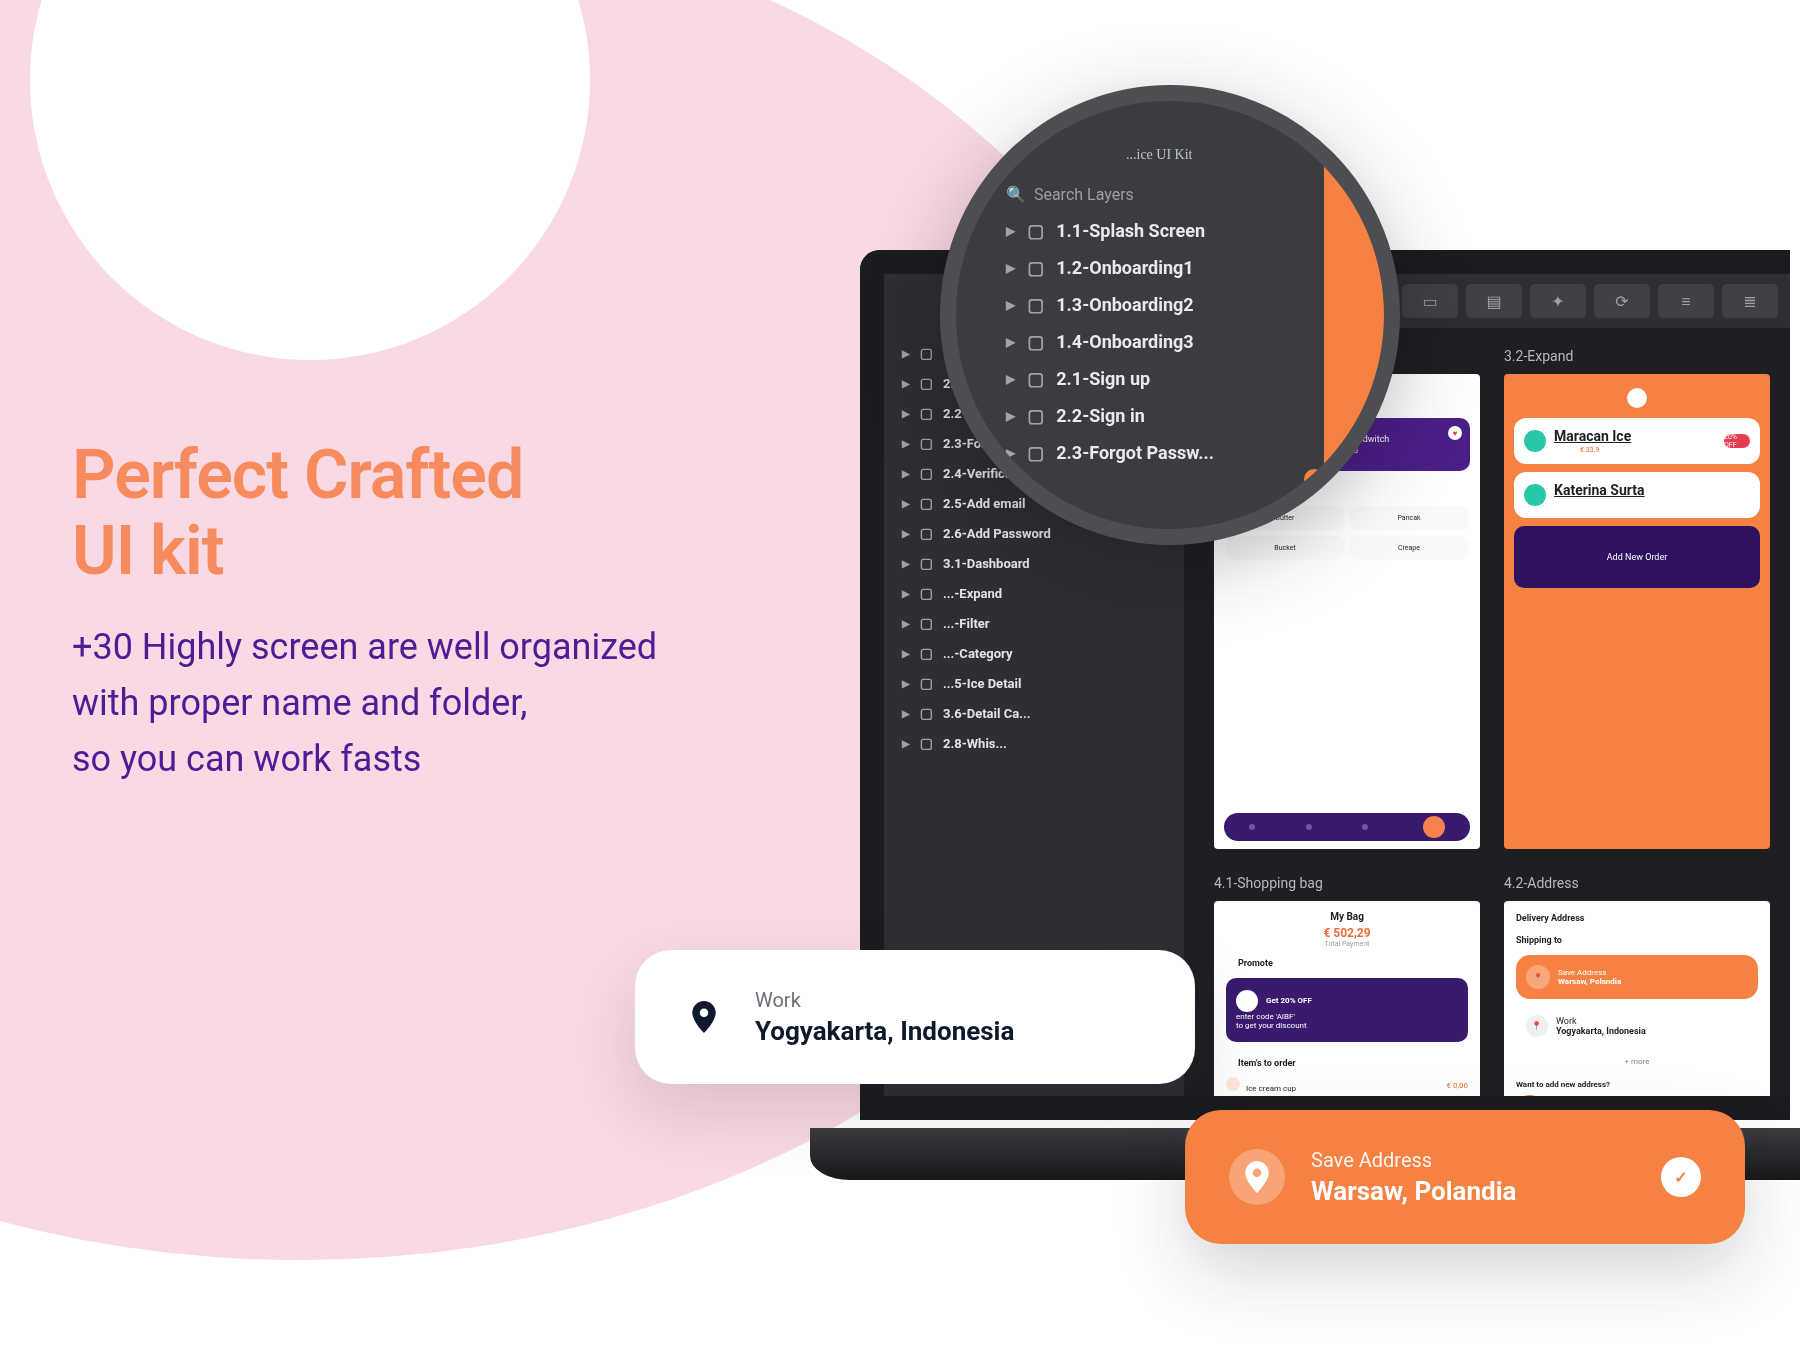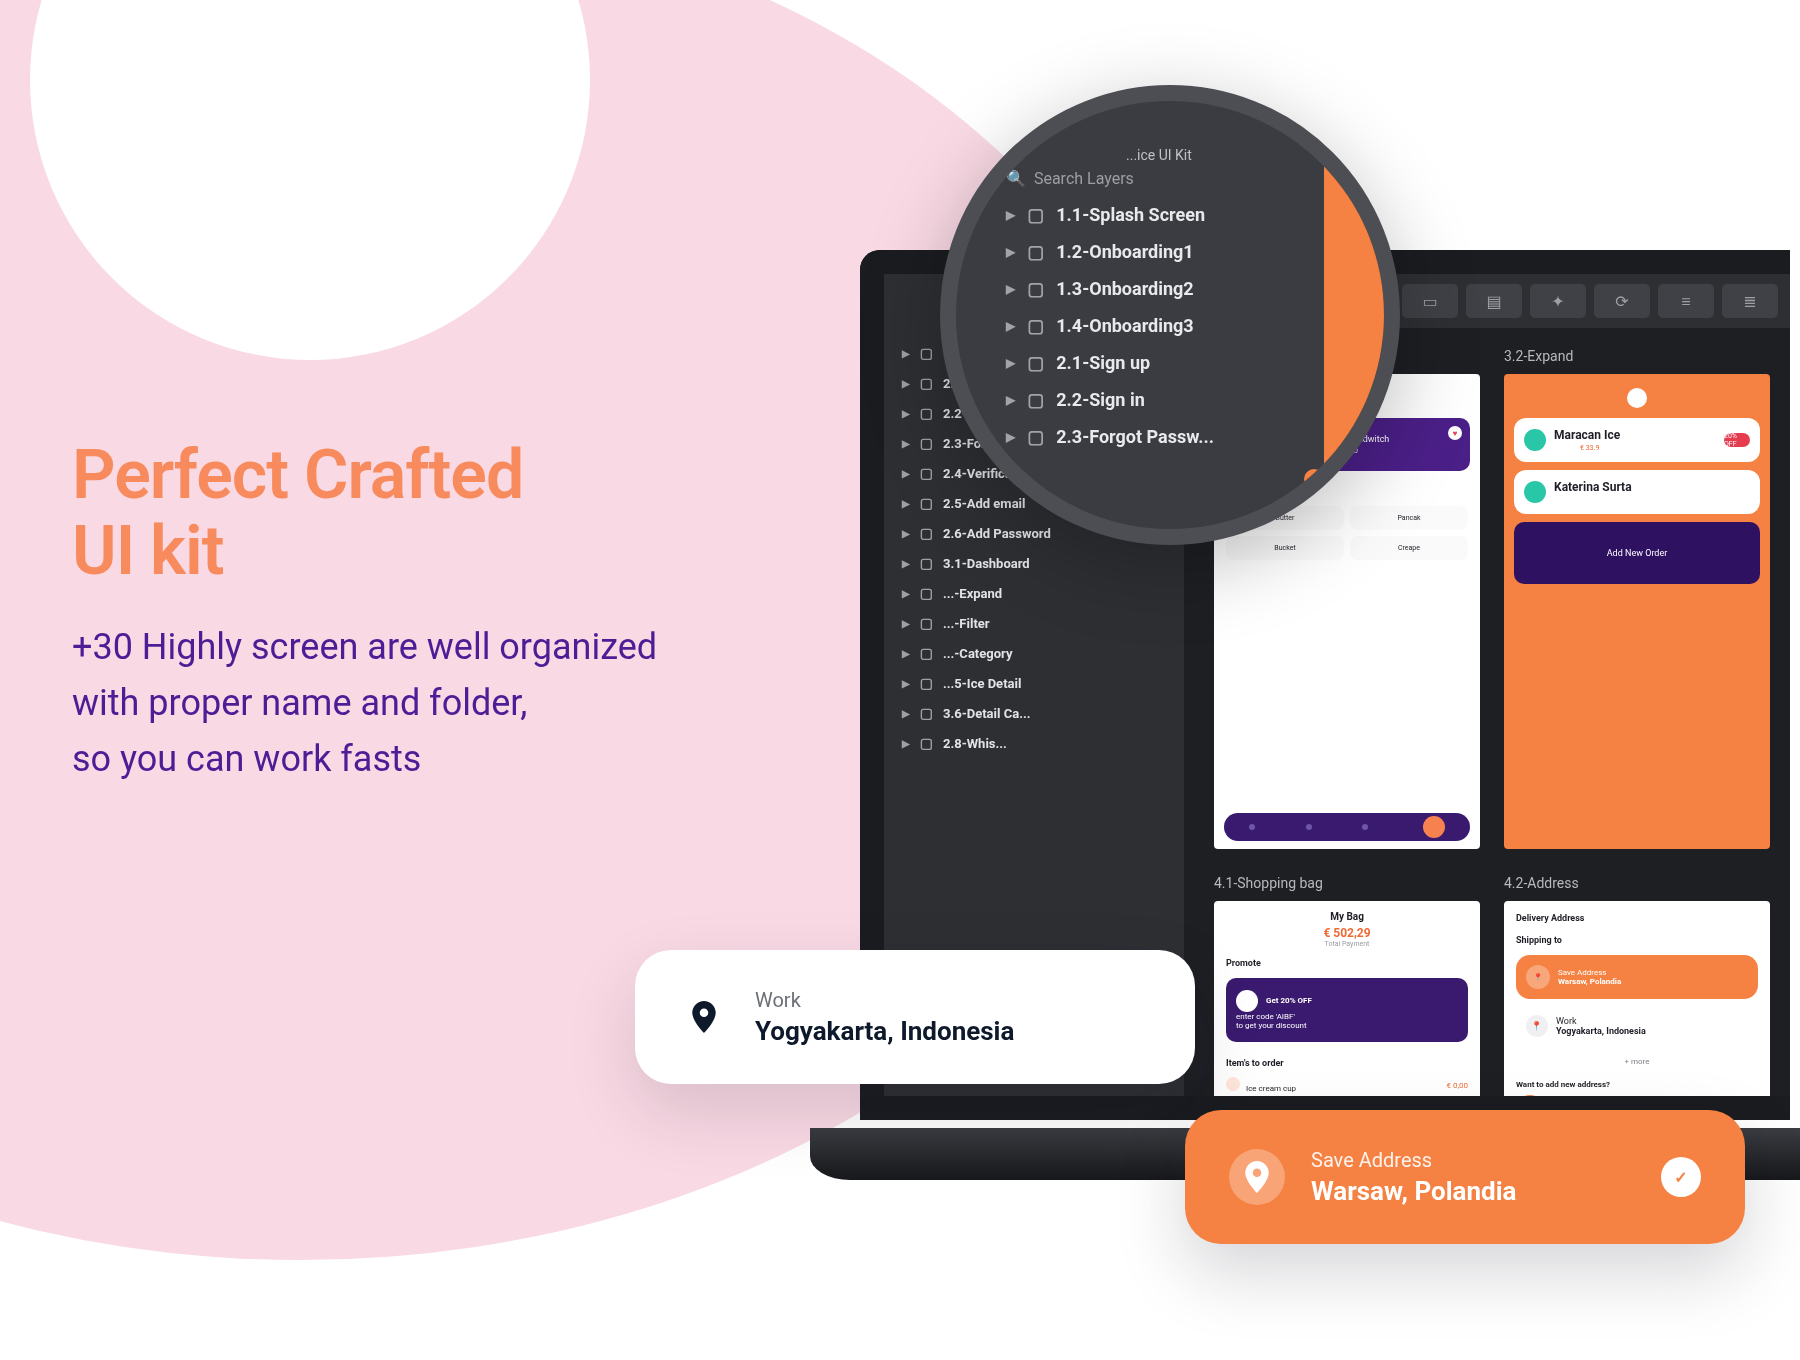--- a/index.html
+++ b/index.html
@@ -145,30 +145,30 @@
   .bottom-nav { position:absolute; bottom:8px; left:10px; right:10px; height:28px; background:#3a1a6e; border-radius:14px; display:flex; align-items:center; justify-content:space-around;}
   .bottom-nav span{ width:6px;height:6px;border-radius:50%;background:#6e55a8;}
   .bottom-nav .fab{ width:22px;height:22px;border-radius:50%;background:#f8824f;margin-left:4px;}
 
   
   .expand-card{ background:#f58142; height:100%; padding:14px 10px;}
   .expand-top{ width:20px;height:20px;border-radius:50%;background:#fff;margin:0 auto 10px;}
   .white-chip{ background:#fff; border-radius:12px; padding:10px 10px; margin-bottom:8px; display:flex; align-items:center; gap:8px;}
   .chip-av{ width:22px;height:22px;border-radius:50%;background:#29c6a8;}
   .chip-txt{ flex:1;}
-  .chip-txt b{ display:block; font-size:12px;}
+  .chip-txt b{ display:block; font-size:14px;text-decoration:underline;}
   .chip-txt i{ font-style:normal; font-size:7px; color:#f0662c;margin-left:26px;}
   .red-badge{ width:26px;height:14px;background:#e63c50;color:#fff;border-radius:7px;font-size:7px;display:flex;align-items:center;justify-content:center;}
   .addnew{ background:#2e1160;color:#fff;text-align:center;border-radius:10px;padding:26px;font-size:9px;margin-top:6px;}
 
   
   .bag-title{ text-align:center; font-weight:700; padding:10px 0 4px; font-size:10px;}
   .bag-total{ text-align:center; font-size:12px; color:#ef6b35; font-weight:700;}
   .bag-total-lbl{ text-align:center; font-size:7px;color:#9a9ca2;}
-  .bag-sec{ padding:10px 12px 4px; font-weight:700; font-size:9px;}
+  .bag-sec{ padding:10px 24px 4px; font-weight:700; font-size:9px;}
   .promo{ margin:6px 12px; padding:12px 10px; background:#3a1a6e; color:#fff; border-radius:10px; font-size:8px;}
   .promo .pc{ width:22px;height:22px;border-radius:50%;background:#fff;display:inline-block;vertical-align:middle;margin-right:6px;}
   .item-row{ display:flex; justify-content:space-between; align-items:center; padding:5px 12px; font-size:8px;}
   .item-row .pr{ color:#ef6b35;}
   .item-av{ width:14px;height:14px;border-radius:50%;background:#ffe6da;display:inline-block;margin-right:6px;}
 
   
   .addr-hdr{ font-size:9px; padding:12px; font-weight:700;}
   .ship-lbl{ padding:0 12px 6px; font-size:9px; font-weight:700;}
   .addr-card{ margin:4px 12px; padding:10px; background:#f58142; color:#fff; border-radius:14px; font-size:8px; display:flex; align-items:center; gap:8px;}
@@ -187,21 +187,21 @@
     border-radius: 50%;
     background: #3a3c41;
     border: 16px solid #4c4e53;
     z-index: 8;
     overflow: hidden;
     color: #e8e9eb;
     box-shadow: 0 20px 80px rgba(0,0,0,.25);
   }
   .lens-slice { position:absolute; right:-10px; top:0; width:70px; height:100%; background:#f58142; }
   .lens-inner { position:relative; padding: 46px 40px 0 50px; }
-  .lens-title { font-size:14px; color:#bfc1c5; text-align:left; padding-left:120px; margin-bottom:6px; }
+  .lens-title { font-size:14px; color:#bfc1c5; text-align:left; padding-left:120px; margin-bottom:22px;font-family:Liberation Serif, serif; }
   .lens-search { display:flex; align-items:center; gap:8px; color:#9c9ea2; font-size:16px; margin:6px 0 8px; }
   .lens-row { display:flex; align-items:center; gap:12px; padding:8px 0; font-weight:700; font-size:18px; }
   .lens-row .tri{ color:#a1a3a7; font-size:12px;}
   .lens-row .art{ color:#a1a3a7; }
   .lens-dot{ position:absolute; right:60px; bottom:40px; width:20px; height:20px; border-radius:50%; background:#f58142;}
 
   
   .card-white {
     position: absolute;
     left: 635px; top: 950px;

